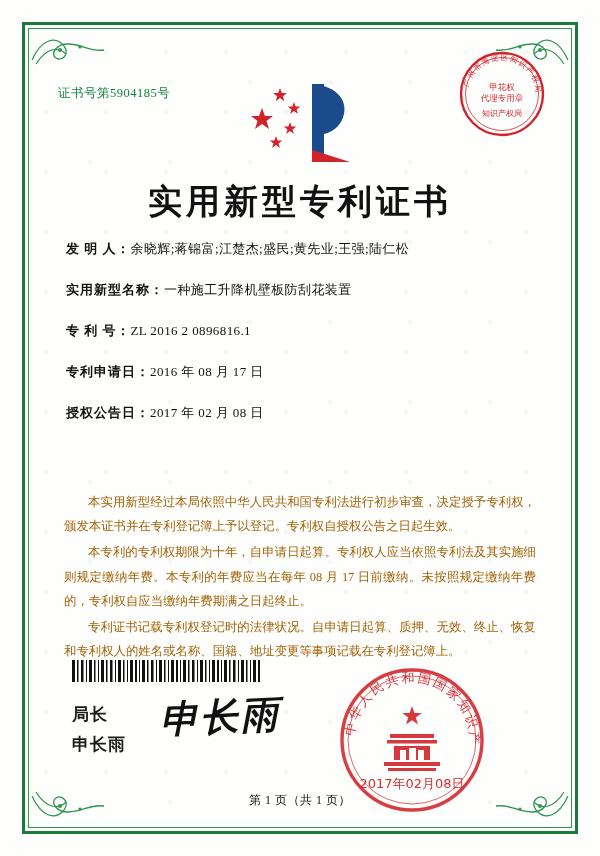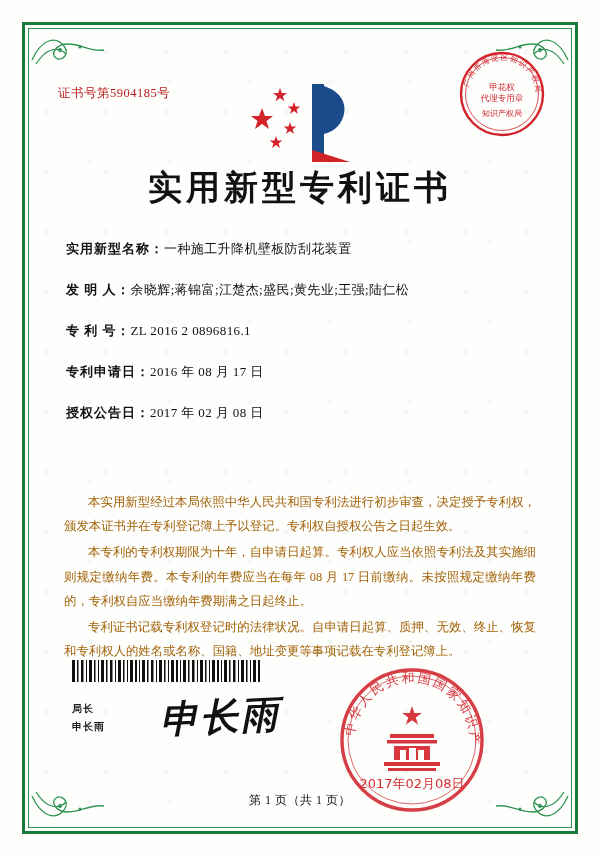--- a/index.html
+++ b/index.html
@@ -63,21 +63,21 @@
       radial-gradient(circle at 20% 30%, #2f9451 0 2px, transparent 3px),
       radial-gradient(circle at 70% 60%, #2f9451 0 2px, transparent 3px);
     background-size: 60px 60px, 80px 80px;
   }
 
   .cert-number {
     position: absolute;
     left: 58px; top: 85px;
     font-size: 12.5px;
     letter-spacing: 0.5px;
-    color: #b91c1c;
+    color: #15803d;
   }
 
   
   .logo {
     position: absolute;
     left: 250px;
     top: 72px;
     width: 105px;
     height: 95px;
   }
@@ -87,21 +87,21 @@
     position: absolute;
     right: 52px;
     top: 48px;
     width: 92px;
     height: 92px;
   }
 
   .main-title {
     position: absolute;
     left: 0; right: 0;
-    top: 165px;
+    top: 179px;
     text-align: center;
     font-size: 34px;
     font-weight: bold;
     letter-spacing: 4px;
     color: #111;
     font-family: Liberation Sans, sans-serif;
   }
 
   .fields {
     position: absolute;
@@ -148,21 +148,21 @@
     top: 660px;
     width: 190px;
     height: 22px;
   }
   .barcode svg { display:block; width:100%; height:100%; }
 
   .signature-block {
     position: absolute;
     left: 72px;
     top: 700px;
-    font-size: 10px;
+    font-size: 17px;
     font-weight: 600;
     line-height: 1.75;
     letter-spacing: 1px;
   }
 
   .handwriting {
     position: absolute;
     left: 160px;
     top: 692px;
     font-size: 38px;
@@ -265,26 +265,26 @@
       <text x="46" y="42" text-anchor="middle" font-size="8.5" fill="#d2232a" font-family="'DejaVu Sans', sans-serif">甲花权</text>
       <text x="46" y="53" text-anchor="middle" font-size="8.5" fill="#d2232a" font-family="'DejaVu Sans', sans-serif">代理专用章</text>
       <text x="46" y="68" text-anchor="middle" font-size="8" fill="#d2232a" font-family="'DejaVu Sans', sans-serif">知识产权局</text>
     </svg>
   </div>
 
   <div class="main-title">实用新型专利证书</div>
 
   <div class="fields">
     <div class="field-row">
+      <span class="field-label">发 明 人：</span>
+      <span class="field-value">余晓辉;蒋锦富;江楚杰;盛民;黄先业;王强;陆仁松</span>
+    </div>
+    <div class="field-row">
       <span class="field-label">实用新型名称：</span>
       <span class="field-value">一种施工升降机壁板防刮花装置</span>
-    </div>
-    <div class="field-row">
-      <span class="field-label">发 明 人：</span>
-      <span class="field-value">余晓辉;蒋锦富;江楚杰;盛民;黄先业;王强;陆仁松</span>
     </div>
     <div class="field-row">
       <span class="field-label">专 利 号：</span>
       <span class="field-value">ZL 2016 2 0896816.1</span>
     </div>
     <div class="field-row">
       <span class="field-label">专利申请日：</span>
       <span class="field-value">2016 年 08 月 17 日</span>
     </div>
     <div class="field-row">

